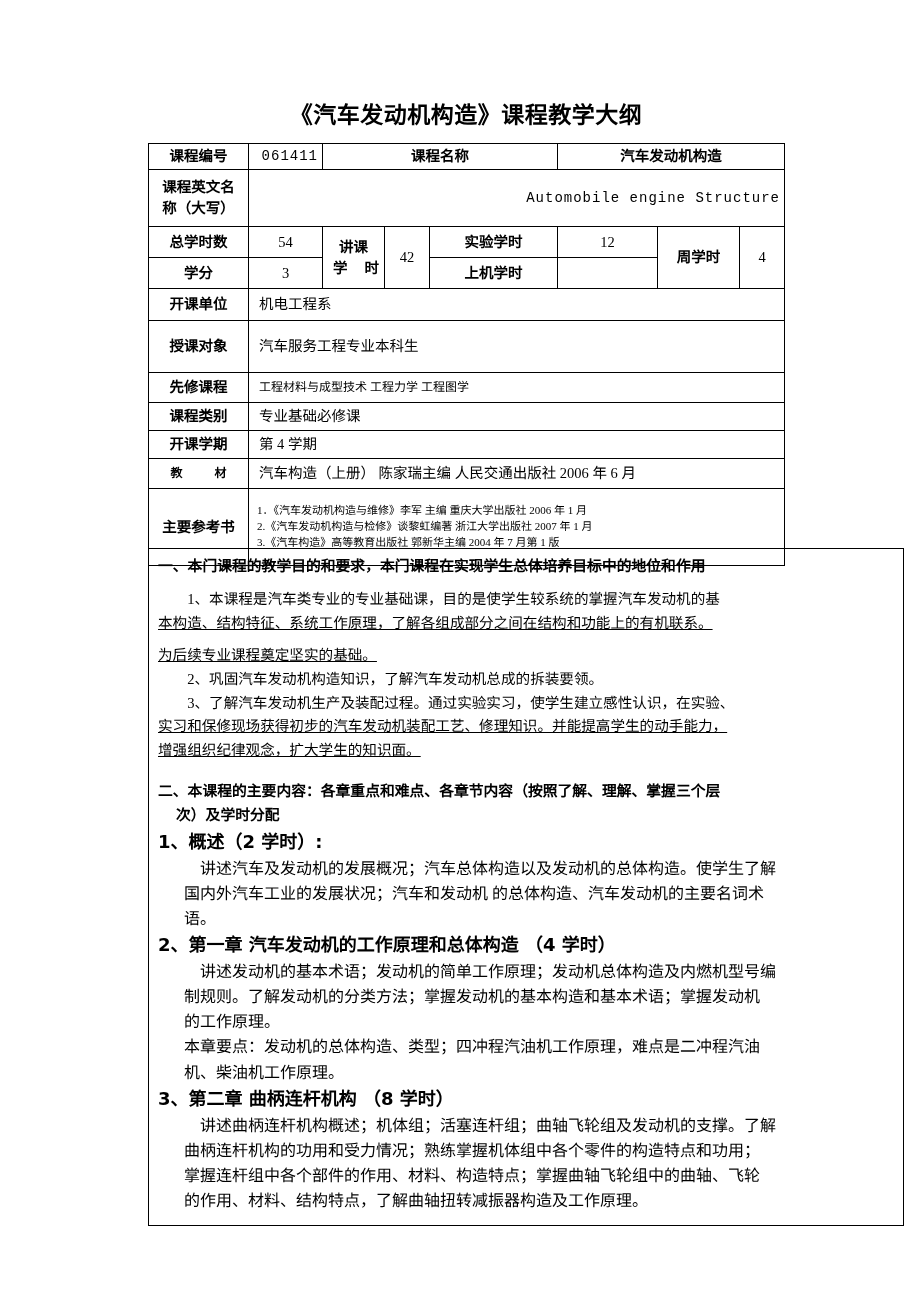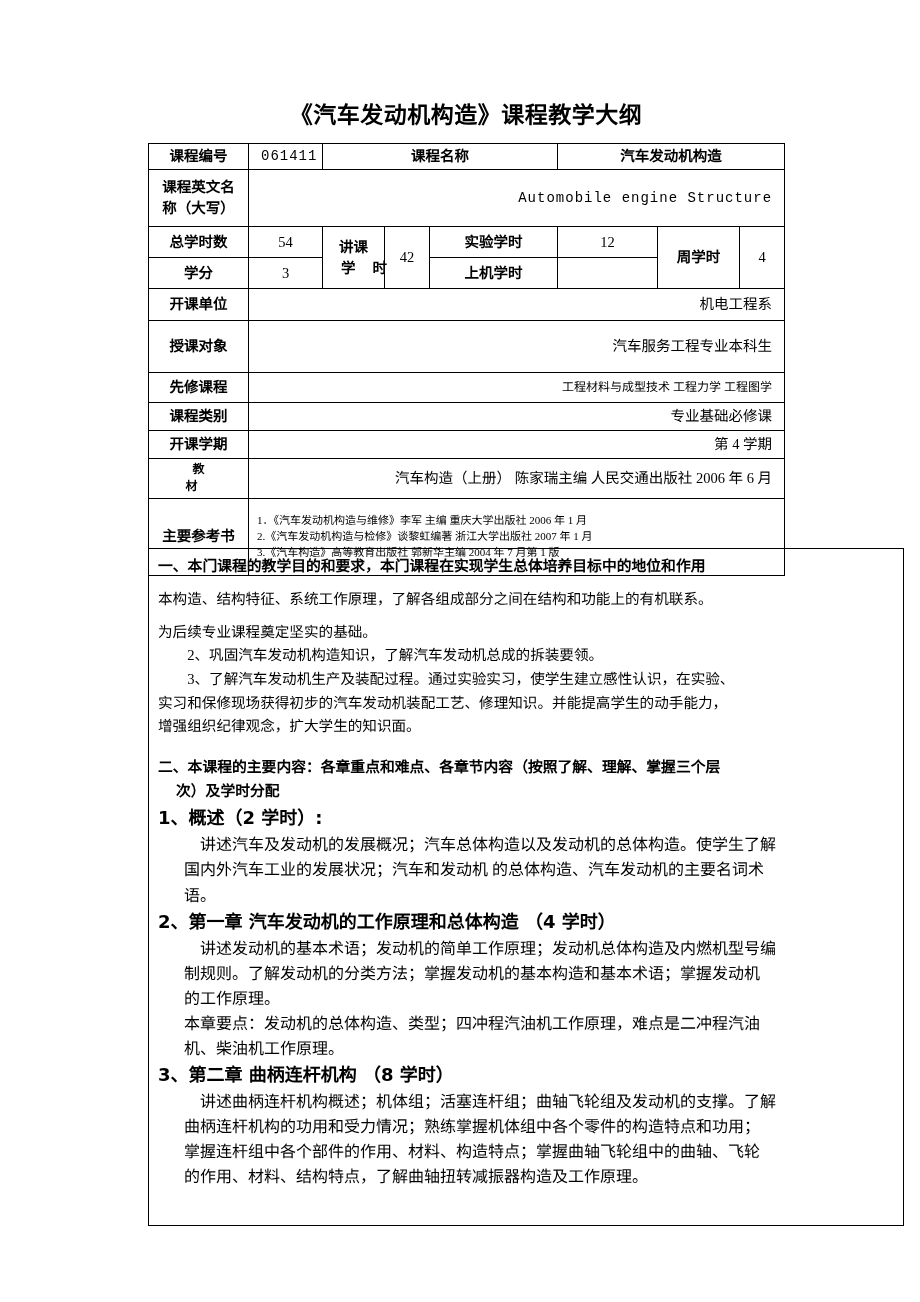--- a/index.html
+++ b/index.html
@@ -40,42 +40,42 @@
     position: absolute;
     left: 148px;
     top: 143px;
     width: 636px;
     border-collapse: collapse;
     table-layout: fixed;
     font-size: 14.5px;
   }
   table.info td {
     border: 1px solid #000000;
-    padding: 2px 12px;
+    padding: 2px 4px;
     vertical-align: middle;
     line-height: 1.45;
   }
 
   .lbl {
     text-align: center;
     font-weight: bold;
     font-family: "DejaVu Sans", "Liberation Sans", sans-serif;
     font-size: 14.5px;
     white-space: nowrap;
   }
   .lbl-wide {
     text-align: center;
     font-weight: bold;
     font-family: "DejaVu Sans", "Liberation Sans", sans-serif;
     font-size: 12px;
     letter-spacing: 14px;
     text-indent: 14px;
   }
   .ctr { text-align: center; }
-  .lft { text-align: right; padding-left: 10px !important; }
+  .lft { text-align: left; padding-left: 10px !important; }
   .mono {
     font-family: Liberation Mono, monospace;
     font-size: 14px;
     letter-spacing: 1px;
     text-align: right;
   }
   .num {
     text-align: center;
     font-family: "Liberation Serif", "DejaVu Serif", serif;
     font-size: 14.5px;
@@ -118,20 +118,21 @@
   }
   .para {
     margin: 0;
     text-indent: 2em;
     line-height: 1.62;
   }
   .para-flat {
     margin: 0;
     text-indent: 0;
     line-height: 1.62;
+    text-decoration: underline;
   }
   .spacer-sm { height: 9px; }
   .spacer-md { height: 17px; }
 
   .item-head {
     font-weight: bold;
     font-family: "DejaVu Sans", "Liberation Sans", sans-serif;
     font-size: 18px;
     margin: 0;
     line-height: 1.55;
@@ -239,20 +240,21 @@
       </tr>
     </tbody>
   </table>
 
   <div class="body-block">
 
     <div class="sec-head">一、本门课程的教学目的和要求，本门课程在实现学生总体培养目标中的地位和作用</div>
 
     <div class="spacer-sm"></div>
 
+    <div class="para">1、本课程是汽车类专业的专业基础课，目的是使学生较系统的掌握汽车发动机的基</div>
     <div class="para-flat">本构造、结构特征、系统工作原理，了解各组成部分之间在结构和功能上的有机联系。</div>
     <div class="spacer-sm"></div>
     <div class="para-flat">为后续专业课程奠定坚实的基础。</div>
 
     <div class="para">2、巩固汽车发动机构造知识，了解汽车发动机总成的拆装要领。</div>
 
     <div class="para">3、了解汽车发动机生产及装配过程。通过实验实习，使学生建立感性认识，在实验、</div>
     <div class="para-flat">实习和保修现场获得初步的汽车发动机装配工艺、修理知识。并能提高学生的动手能力，</div>
     <div class="para-flat">增强组织纪律观念，扩大学生的知识面。</div>
 

